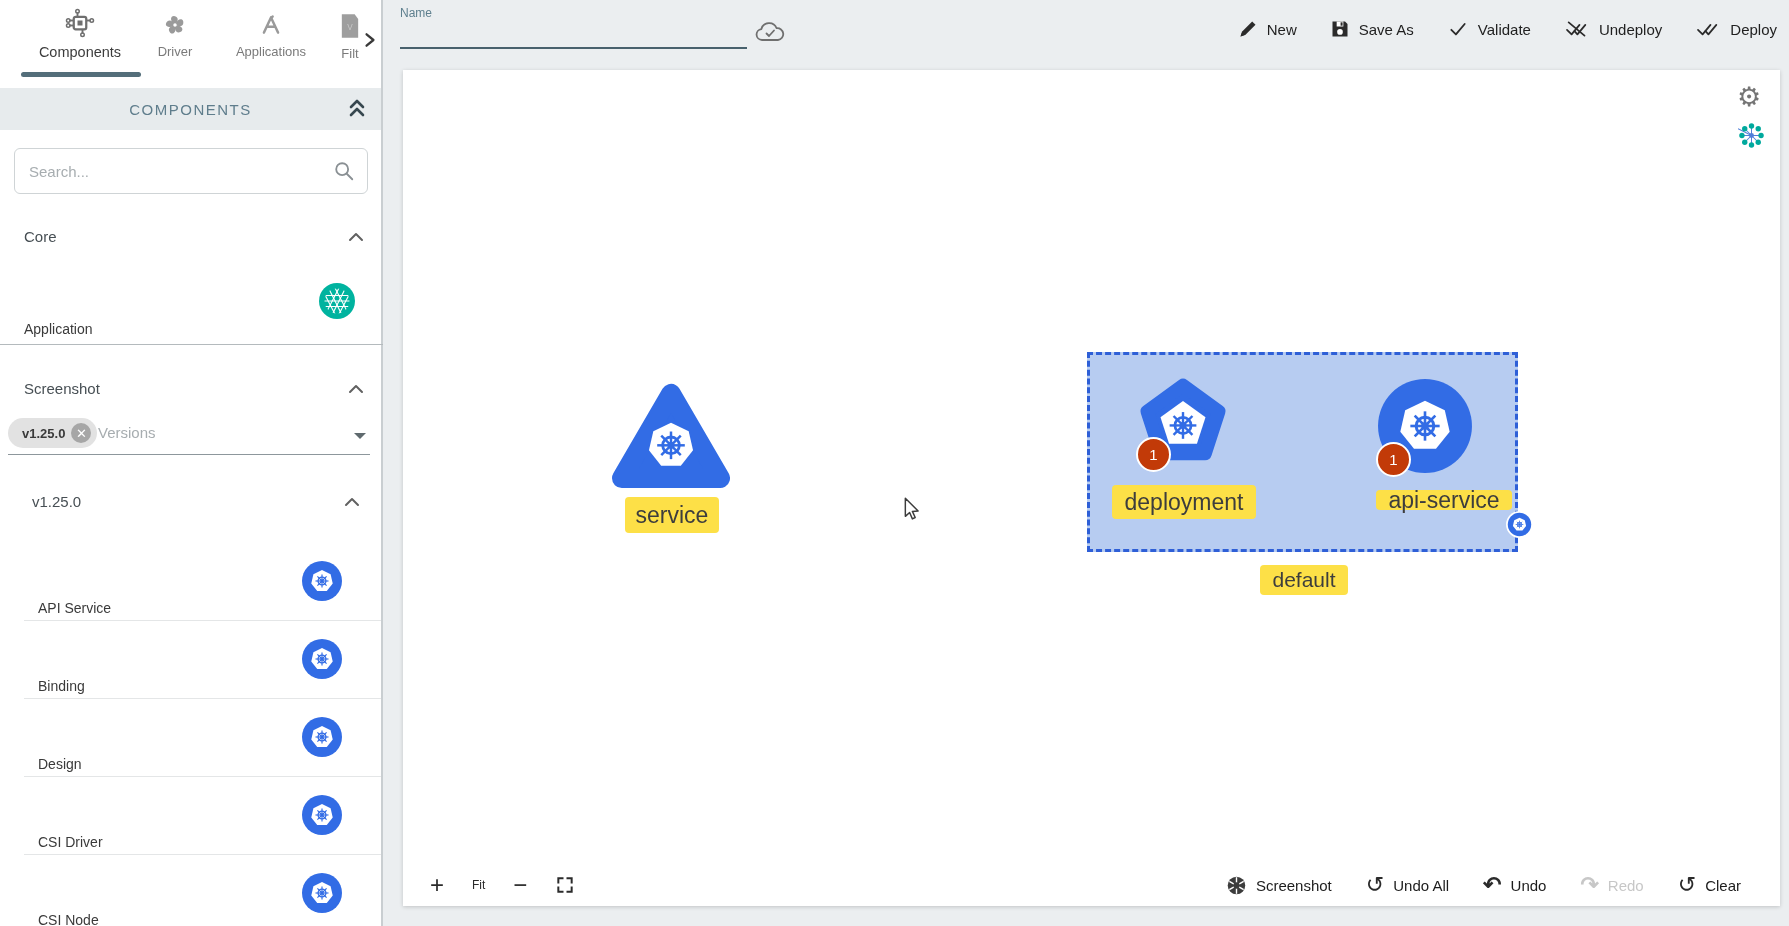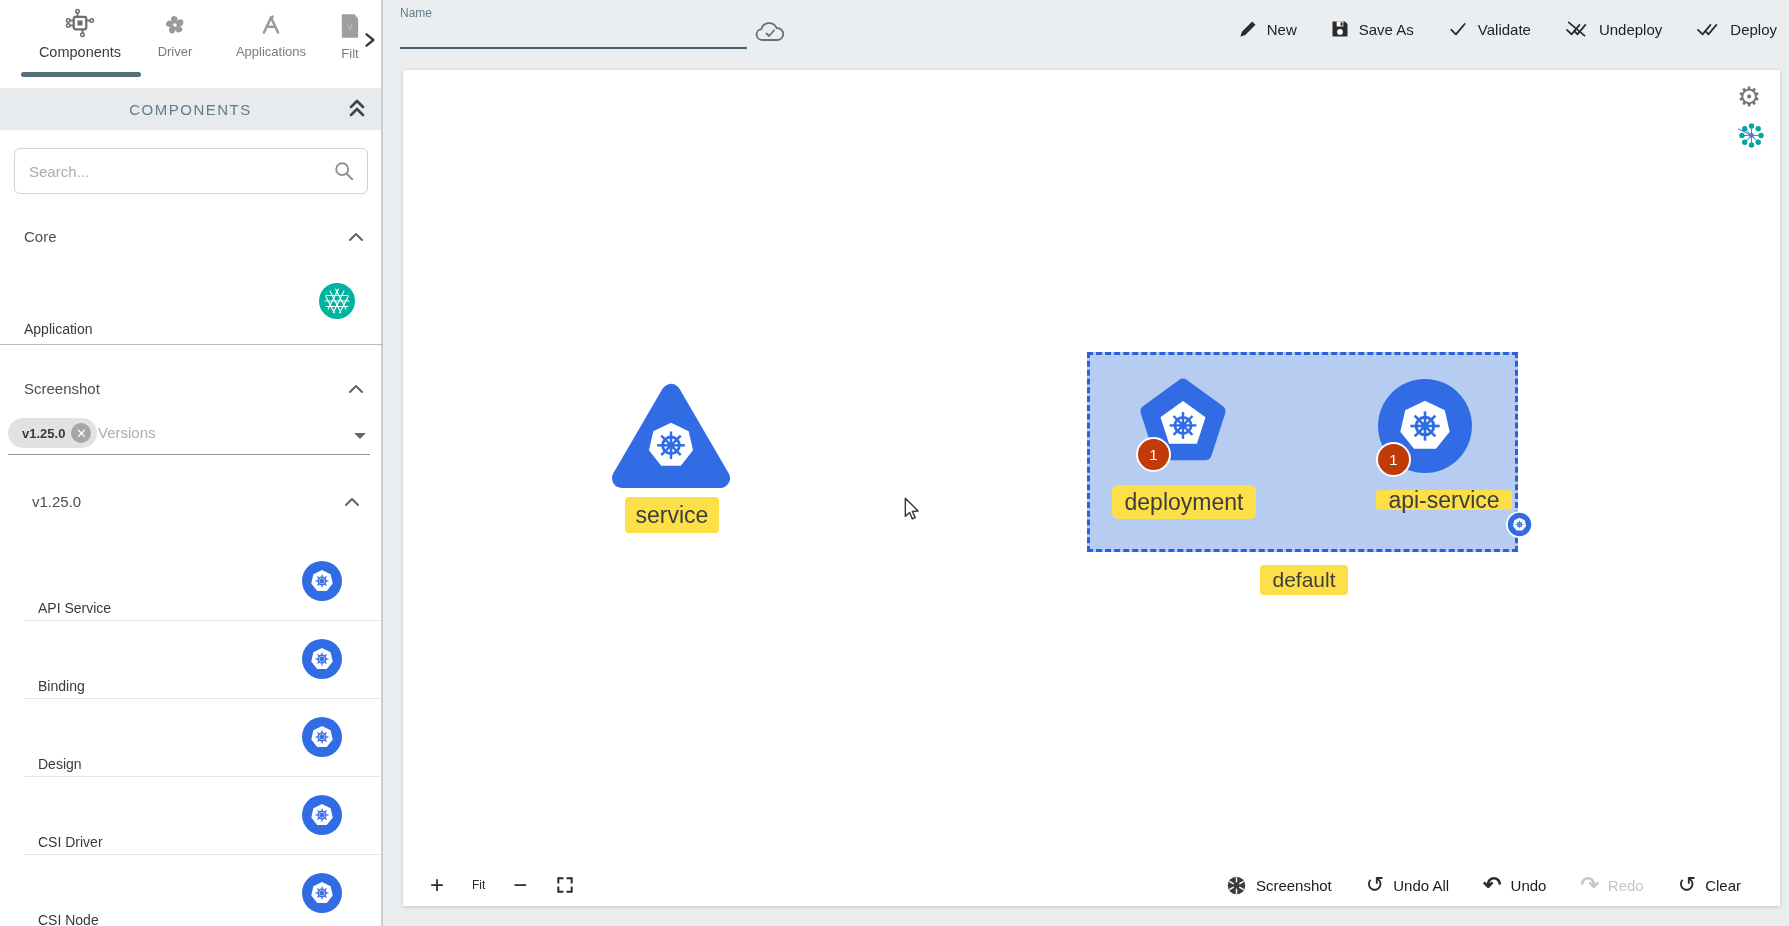--- a/index.html
+++ b/index.html
@@ -323,21 +323,21 @@
   <div id="group-box" class="abs"></div>
 
   <svg class="abs" style="left:1134px;top:374px;" width="98" height="98" viewBox="0 0 24 24">
     <use href="#pent" fill="#326CE5" stroke="#326CE5" stroke-width="3.6" stroke-linejoin="round" transform="translate(12 12) scale(0.92) translate(-12 -12)"></use>
     <use href="#pent" fill="#ffffff" transform="translate(12 12.4) scale(0.58) translate(-12 -12)"></use>
     <g color="#326CE5" transform="translate(12 12.6) scale(0.42) translate(-12 -12)">
         <use href="#wheel"></use>
       </g>
   </svg>
   <div class="badge" style="left:1136px;top:437px;">1</div>
-  <div class="node-label" style="left:1112px;top:485px;width:144px;height:34px;font-size:23px;border-radius:6px;">deployment</div>
+  <div class="node-label" style="left:1112px;top:485px;width:144px;height:34px;font-size:23px;">deployment</div>
 
   <svg class="abs" style="left:1376px;top:377px;" width="98" height="98" viewBox="0 0 24 24">
     <circle cx="12" cy="12" r="11.5" fill="#326CE5"></circle>
     <use href="#hept" fill="#ffffff" transform="translate(12 12) scale(0.62) translate(-12 -12)"></use>
     <g color="#326CE5" transform="translate(12 12) scale(0.46) translate(-12 -12)">
         <use href="#wheel"></use>
       </g>
   </svg>
   <div class="badge" style="left:1376px;top:442px;">1</div>
   <div class="node-label" style="left:1376px;top:490px;width:136px;height:20px;font-size:23px;">api-service</div>

